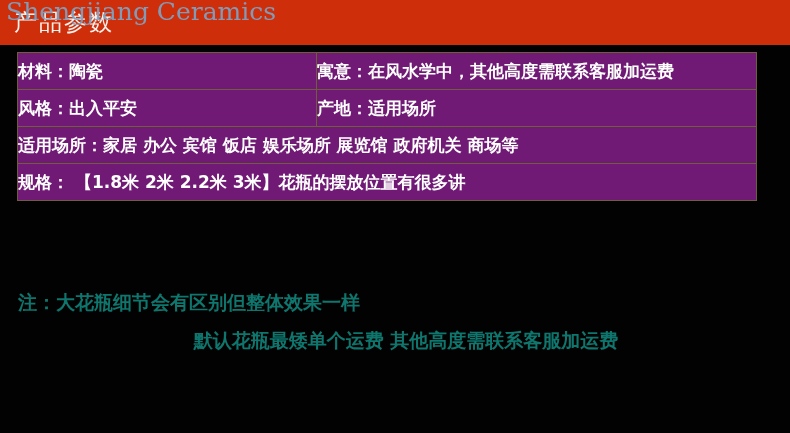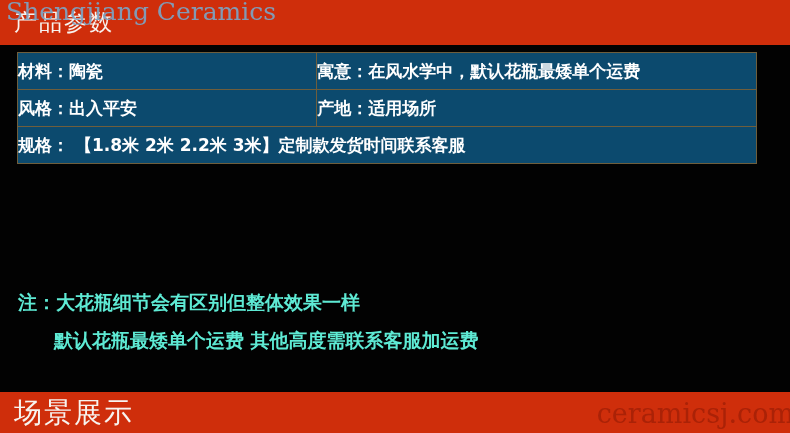--- a/index.html
+++ b/index.html
@@ -82,21 +82,21 @@
   }
 
   
   .spec-table {
     position: absolute;
     left: 17px;
     top: 52px;
     width: 740px;
     border: 1px solid #6f5e3c;
     border-collapse: collapse;
-    background: #0c4a6e;
+    background: #701a75;
   }
   .spec-table td {
     border: 1px solid #6f5e3c;
     padding: 0;
     height: 36px;
     vertical-align: middle;
     color: #ffffff;
     font-family: "DejaVu Sans", "Liberation Sans", sans-serif;
     font-size: 17px;
     font-weight: bold;
@@ -106,58 +106,57 @@
   .cell-pad-r { padding-left: 10px; }
   .col-left  { width: 300px; }
   .col-right { width: 440px; }
 
   
   .note {
     position: absolute;
     left: 18px;
     top: 283px;
     width: 740px;
-    color: #5eead4;
+    color: #0f766e;
     font-family: "DejaVu Sans", "Liberation Sans", sans-serif;
     font-size: 19px;
     font-weight: bold;
     line-height: 38px;
     white-space: nowrap;
   }
-  .note-line-2 { padding-left: 36px; }
+  .note-line-2 { padding-left: 36px; text-align: center; }
 </style>
 </head>
 <body>
 
 <div id="page">
 
   <div class="banner banner-top">
     <div class="banner-title">产品参数</div>
     <div class="wm-top">Shengjiang Ceramics</div>
   </div>
 
   <table class="spec-table">
     <tbody>
       <tr>
         <td class="col-left cell-pad-l">材料：陶瓷</td>
-        <td class="col-right cell-pad-r">寓意：在风水学中，默认花瓶最矮单个运费</td>
+        <td class="col-right cell-pad-r">寓意：在风水学中，其他高度需联系客服加运费</td>
       </tr>
       <tr>
         <td class="col-left cell-pad-l">风格：出入平安</td>
         <td class="col-right cell-pad-r">产地：适用场所</td>
       </tr>
       <tr>
-        <td colspan="2" class="cell-pad-l">规格： 【1.8米 2米 2.2米 3米】定制款发货时间联系客服</td>
+        <td colspan="2" class="cell-pad-l">适用场所：家居 办公 宾馆 饭店 娱乐场所 展览馆 政府机关 商场等</td>
+      </tr>
+      <tr>
+        <td colspan="2" class="cell-pad-l">规格： 【1.8米 2米 2.2米 3米】花瓶的摆放位置有很多讲</td>
       </tr>
     </tbody>
   </table>
 
   <div class="note">
     <div class="note-line-1">注：大花瓶细节会有区别但整体效果一样</div>
     <div class="note-line-2">默认花瓶最矮单个运费 其他高度需联系客服加运费</div>
   </div>
 
-  <div class="banner banner-bottom">
-    <div class="banner-title">场景展示</div>
-    <div class="wm-bottom">ceramicsj.com</div>
-  </div>
 
 </div>
 
 </body></html>

